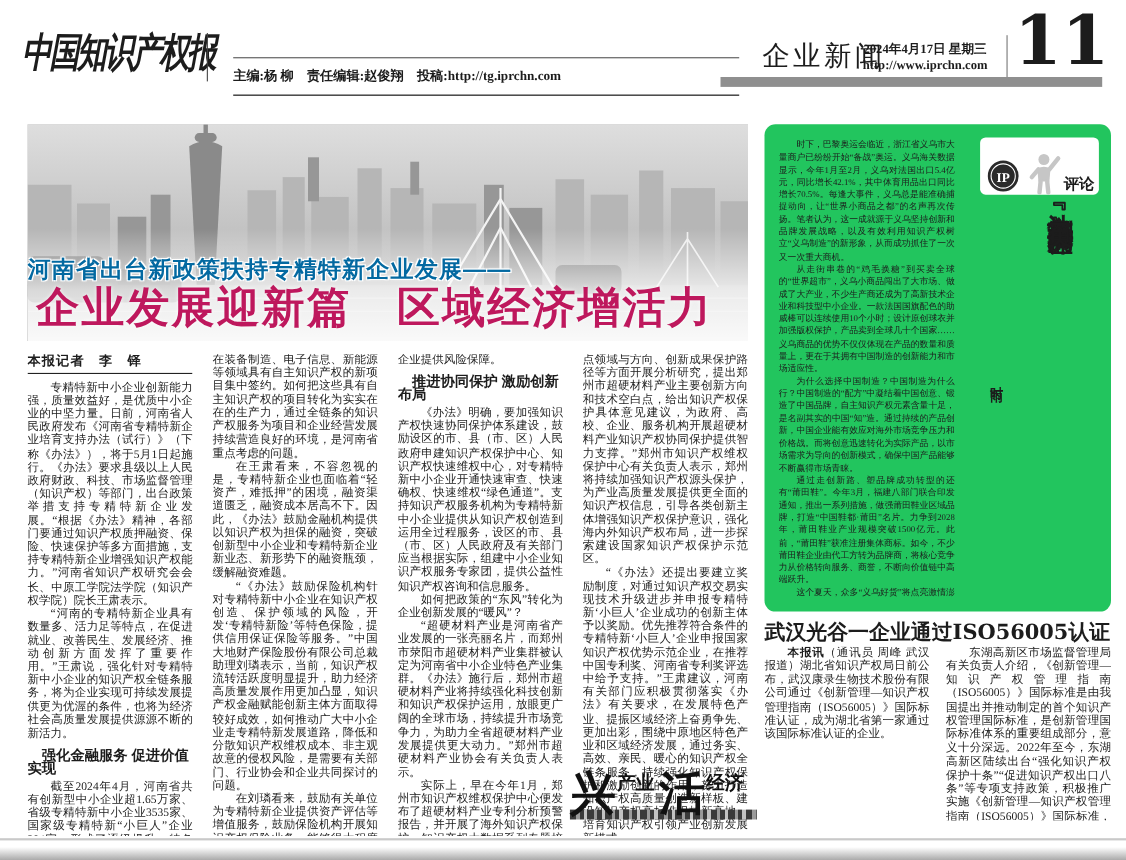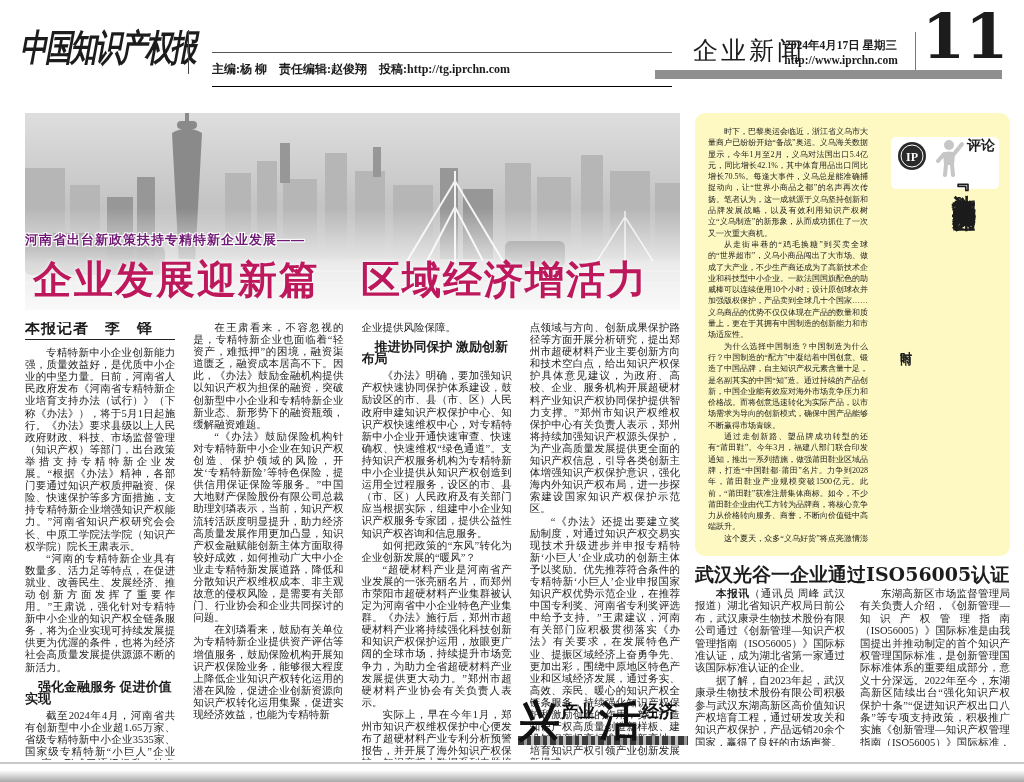--- a/index.html
+++ b/index.html
@@ -23,49 +23,49 @@
   .date-block{left:772px;top:38px;width:138px;font-size:11.5px;font-weight:bold;line-height:15px;text-align:center;}
   .date-divider{left:915px;top:32px;width:1px;height:38px;background:#777;}
   .page-number{left:922px;top:2px;width:86px;text-align:center;
     font-size:62px;font-weight:bold;font-family:"DejaVu Serif","Liberation Serif",serif;line-height:70px;}
   .gray-bar{left:655px;top:70px;width:347px;height:9px;background:#8f8f8f;}
   
   .photo{left:25px;top:113px;width:655px;height:197px;overflow:hidden;background:#c9c9c9;}
   .photo svg{display:block;}
   .kicker{left:0px;top:118px;width:600px;
     font-family:"Liberation Sans","DejaVu Sans",sans-serif;
-    font-size:13px;font-weight:bold;letter-spacing:1px;color:#701a75;
+    font-size:21px;font-weight:bold;letter-spacing:1px;color:#0369a1;
     text-shadow:-1px -1px 0 #fff,1px -1px 0 #fff,-1px 1px 0 #fff,1px 1px 0 #fff,0 0 3px #fff;}
   .headline{left:8px;top:140px;width:645px;white-space:nowrap;
     font-size:39px;font-weight:900;letter-spacing:2px;color:#be185d;
     font-family:"DejaVu Serif","Liberation Serif",serif;
     text-shadow:0 0 4px rgba(255,255,255,.8);}
   
   .cols{left:25px;top:322px;width:655px;height:438px;display:flex;gap:18px;}
   .col{flex:1;font-size:10.5px;line-height:12.1px;text-align:justify;overflow:hidden;}
   .col p{margin:0;text-indent:2em;}
   .col p.cont{text-indent:0;}
-  .byline{font-size:15px;font-weight:bold;border-bottom:1px solid #222;
+  .byline{font-size:12px;font-weight:bold;border-bottom:1px solid #222;
     padding-bottom:5px;margin-bottom:7px;letter-spacing:1px;text-indent:0;}
   .subhead{font-family:Liberation Sans, sans-serif;
     font-size:13px;font-weight:bold;margin:7px 0 5px;text-indent:1em;text-align:left;}
   
   .footer-logo{left:518px;top:700px;width:170px;height:60px;}
   .fl-row{display:flex;align-items:flex-start;font-family:"Liberation Sans","DejaVu Sans",sans-serif;color:#111;}
   .fl-big{font-size:42px;font-weight:900;line-height:42px;}
   .fl-small{font-size:17px;font-weight:900;line-height:17px;margin:3px 4px 0 1px;}
   .fl-sky{height:9px;margin-top:-6px;
     background:repeating-linear-gradient(90deg,#3a3a3a 0 6px,#9a9a9a 6px 9px,#3a3a3a 9px 13px,#c2c2c2 13px 16px);}
   
-  .sidebar{left:695px;top:113px;width:315px;height:443px;background:#fef9c3;border-radius:10px;}
+  .sidebar{left:695px;top:113px;width:315px;height:443px;background:#22c55e;border-radius:10px;}
   .commentary-text{position:absolute;left:13px;top:13px;width:160px;height:418px;
     font-size:8px;line-height:11.3px;text-align:justify;overflow:hidden;}
   .commentary-text p{margin:0;text-indent:2em;}
-  .badge{position:absolute;left:196px;top:24px;width:108px;height:52px;background:#fff;
-    border-radius:5px;display:flex;align-items:flex-start;justify-content:center;gap:2px;}
+  .badge{position:absolute;left:196px;top:12px;width:108px;height:52px;background:#fff;
+    border-radius:5px;display:flex;align-items:flex-end;justify-content:center;gap:2px;}
   .badge-label{font-size:14px;font-weight:bold;font-family:"Liberation Sans","DejaVu Sans",sans-serif;}
   .v-headline{position:absolute;left:233px;top:62px;width:72px;height:378px;
     writing-mode:vertical-rl;text-orientation:upright;
     font-size:24px;font-weight:900;letter-spacing:1px;line-height:72px;
     font-family:"DejaVu Serif","Liberation Serif",serif;text-align:justify;}
   .v-author{position:absolute;left:202px;top:228px;writing-mode:vertical-rl;
     text-orientation:upright;font-size:12px;font-weight:bold;letter-spacing:4px;}
   
   .iso{left:695px;top:560px;width:315px;height:200px;}
   .iso-title{font-size:19px;font-weight:900;letter-spacing:0px;white-space:nowrap;
@@ -161,20 +161,21 @@
 <div class="abs cols">
   <div class="col">
     <div class="byline">本报记者　李　铎</div>
     <p>专精特新中小企业创新能力强，质量效益好，是优质中小企业的中坚力量。日前，河南省人民政府发布《河南省专精特新企业培育支持办法（试行）》（下称《办法》），将于5月1日起施行。《办法》要求县级以上人民政府财政、科技、市场监督管理（知识产权）等部门，出台政策举措支持专精特新企业发展。“根据《办法》精神，各部门要通过知识产权质押融资、保险、快速保护等多方面措施，支持专精特新企业增强知识产权能力。”河南省知识产权研究会会长、中原工学院法学院（知识产权学院）院长王肃表示。</p>
     <p>“河南的专精特新企业具有数量多、活力足等特点，在促进就业、改善民生、发展经济、推动创新方面发挥了重要作用。”王肃说，强化针对专精特新中小企业的知识产权全链条服务，将为企业实现可持续发展提供更为优渥的条件，也将为经济社会高质量发展提供源源不断的新活力。</p>
     <div class="subhead">强化金融服务 促进价值实现</div>
     <p>截至2024年4月，河南省共有创新型中小企业超1.65万家、省级专精特新中小企业3535家、国家级专精特新“小巨人”企业394家，形成了逐级提升、特色鲜明、梯度发展的企业培育体系。</p>
 
   </div>
   <div class="col">
+    <p class="cont">在装备制造、电子信息、新能源等领域具有自主知识产权的新项目集中签约。如何把这些具有自主知识产权的项目转化为实实在在的生产力，通过全链条的知识产权服务为项目和企业经营发展持续营造良好的环境，是河南省重点考虑的问题。</p>
     <p>在王肃看来，不容忽视的是，专精特新企业也面临着“轻资产，难抵押”的困境，融资渠道匮乏，融资成本居高不下。因此，《办法》鼓励金融机构提供以知识产权为担保的融资，突破创新型中小企业和专精特新企业新业态、新形势下的融资瓶颈，缓解融资难题。</p>
     <p>“《办法》鼓励保险机构针对专精特新中小企业在知识产权创造、保护领域的风险，开发‘专精特新险’等特色保险，提供信用保证保险等服务。”中国大地财产保险股份有限公司总裁助理刘璘表示，当前，知识产权流转活跃度明显提升，助力经济高质量发展作用更加凸显，知识产权金融赋能创新主体方面取得较好成效，如何推动广大中小企业走专精特新发展道路，降低和分散知识产权维权成本、非主观故意的侵权风险，是需要有关部门、行业协会和企业共同探讨的问题。</p>
     <p>在刘璘看来，鼓励有关单位为专精特新企业提供资产评估等增值服务，鼓励保险机构开展知识产权保险业务，能够很大程度上降低企业知识产权转化运用的潜在风险，促进企业创新资源向知识产权转化运用集聚，促进实现经济效益，也能为专精特新</p>
   </div>
   <div class="col">
     <p class="cont">企业提供风险保障。</p>
     <div class="subhead">推进协同保护 激励创新布局</div>
     <p>《办法》明确，要加强知识产权快速协同保护体系建设，鼓励设区的市、县（市、区）人民政府申建知识产权保护中心、知识产权快速维权中心，对专精特新中小企业开通快速审查、快速确权、快速维权“绿色通道”。支持知识产权服务机构为专精特新中小企业提供从知识产权创造到运用全过程服务，设区的市、县（市、区）人民政府及有关部门应当根据实际，组建中小企业知识产权服务专家团，提供公益性知识产权咨询和信息服务。</p>
     <p>如何把政策的“东风”转化为企业创新发展的“暖风”？</p>
     <p>“超硬材料产业是河南省产业发展的一张亮丽名片，而郑州市荥阳市超硬材料产业集群被认定为河南省中小企业特色产业集群。《办法》施行后，郑州市超硬材料产业将持续强化科技创新和知识产权保护运用，放眼更广阔的全球市场，持续提升市场竞争力，为助力全省超硬材料产业发展提供更大动力。”郑州市超硬材料产业协会有关负责人表示。</p>
@@ -221,21 +222,20 @@
   </div>
   <div class="v-headline">让『义乌制造』走向更广阔的世界</div>
   <div class="v-author">时雨</div>
 </div>
 
 <div class="abs iso">
   <div class="iso-title">武汉光谷一企业通过ISO56005认证</div>
   <div class="iso-cols">
     <div class="iso-col">
       <p><b class="lead">本报讯</b><span>（通讯员 周峰 武汉报道）湖北省知识产权局日前公布，武汉康录生物技术股份有限公司通过《创新管理—知识产权管理指南（ISO56005）》国际标准认证，成为湖北省第一家通过该国际标准认证的企业。</span></p>
-      <p>据了解，自2023年起，武汉康录生物技术股份有限公司积极参与武汉东湖高新区高价值知识产权培育工程，通过研发攻关和知识产权保护，产品远销20余个国家，赢得了良好的市场声誉。</p>
     </div>
     <div class="iso-col">
       <p>东湖高新区市场监督管理局有关负责人介绍，《创新管理—知识产权管理指南（ISO56005）》国际标准是由我国提出并推动制定的首个知识产权管理国际标准，是创新管理国际标准体系的重要组成部分，意义十分深远。2022年至今，东湖高新区陆续出台“强化知识产权保护十条”“促进知识产权出口八条”等专项支持政策，积极推广实施《创新管理—知识产权管理指南（ISO56005）》国际标准，以知识产权培育新动能，助推发展新质生产力，成效显著。</p>
     </div>
   </div>
 </div>
 
 <div class="abs bottom-rule"></div>
 <div class="abs bottom-band"></div>
 

